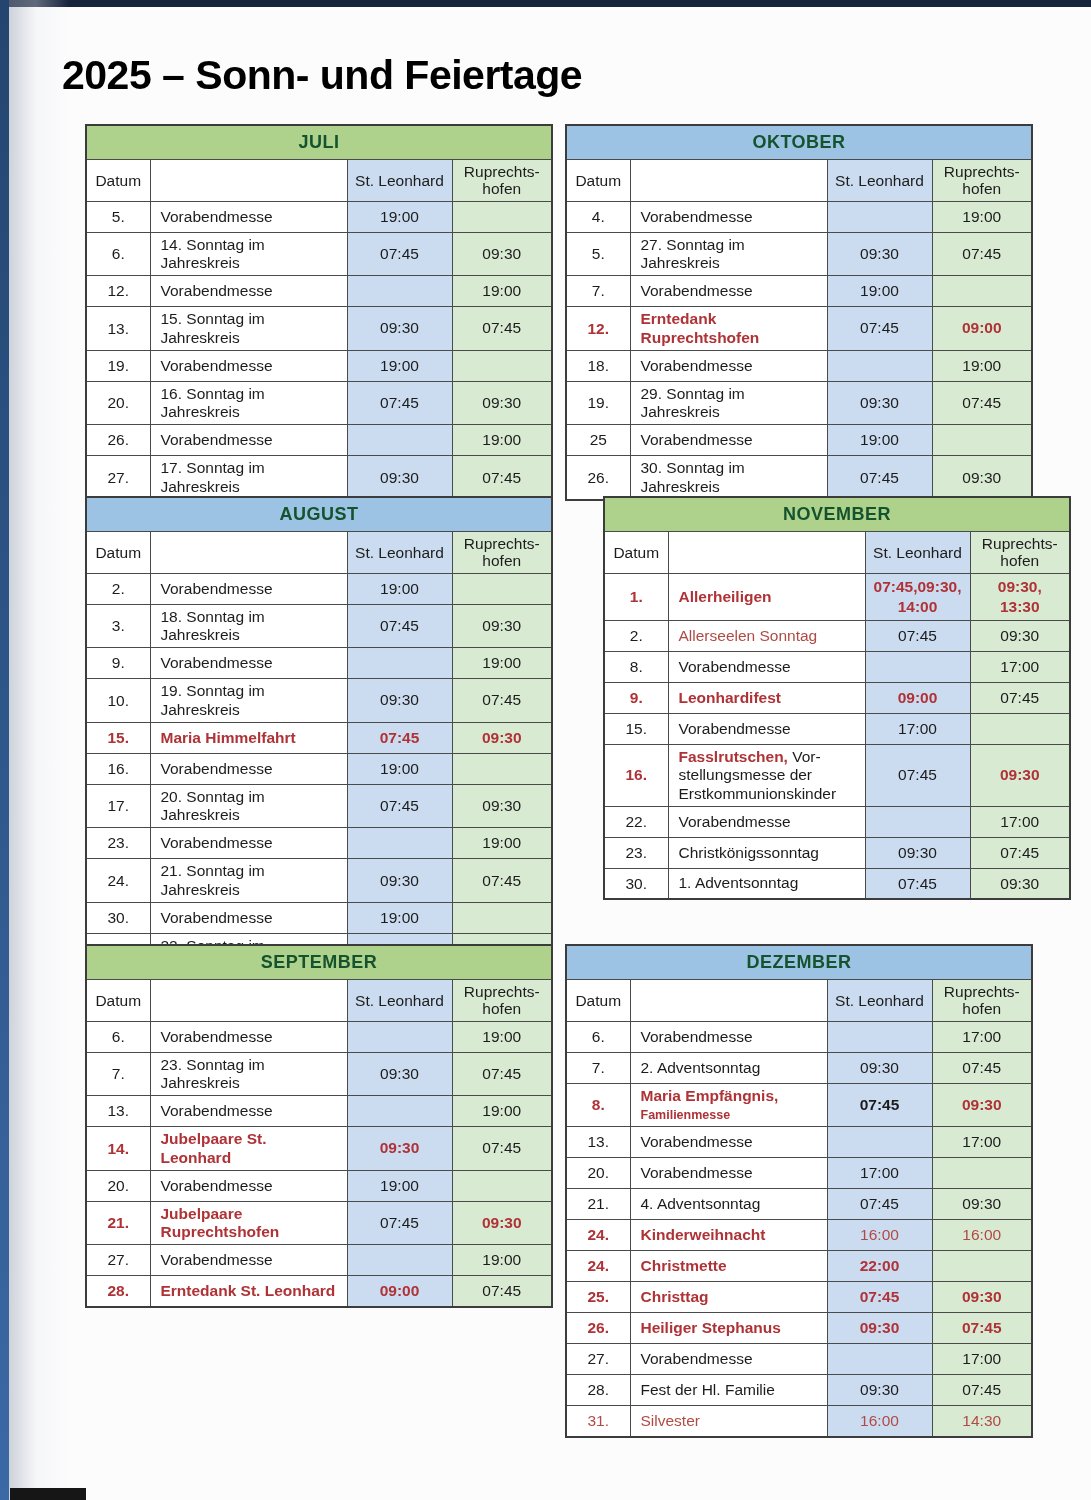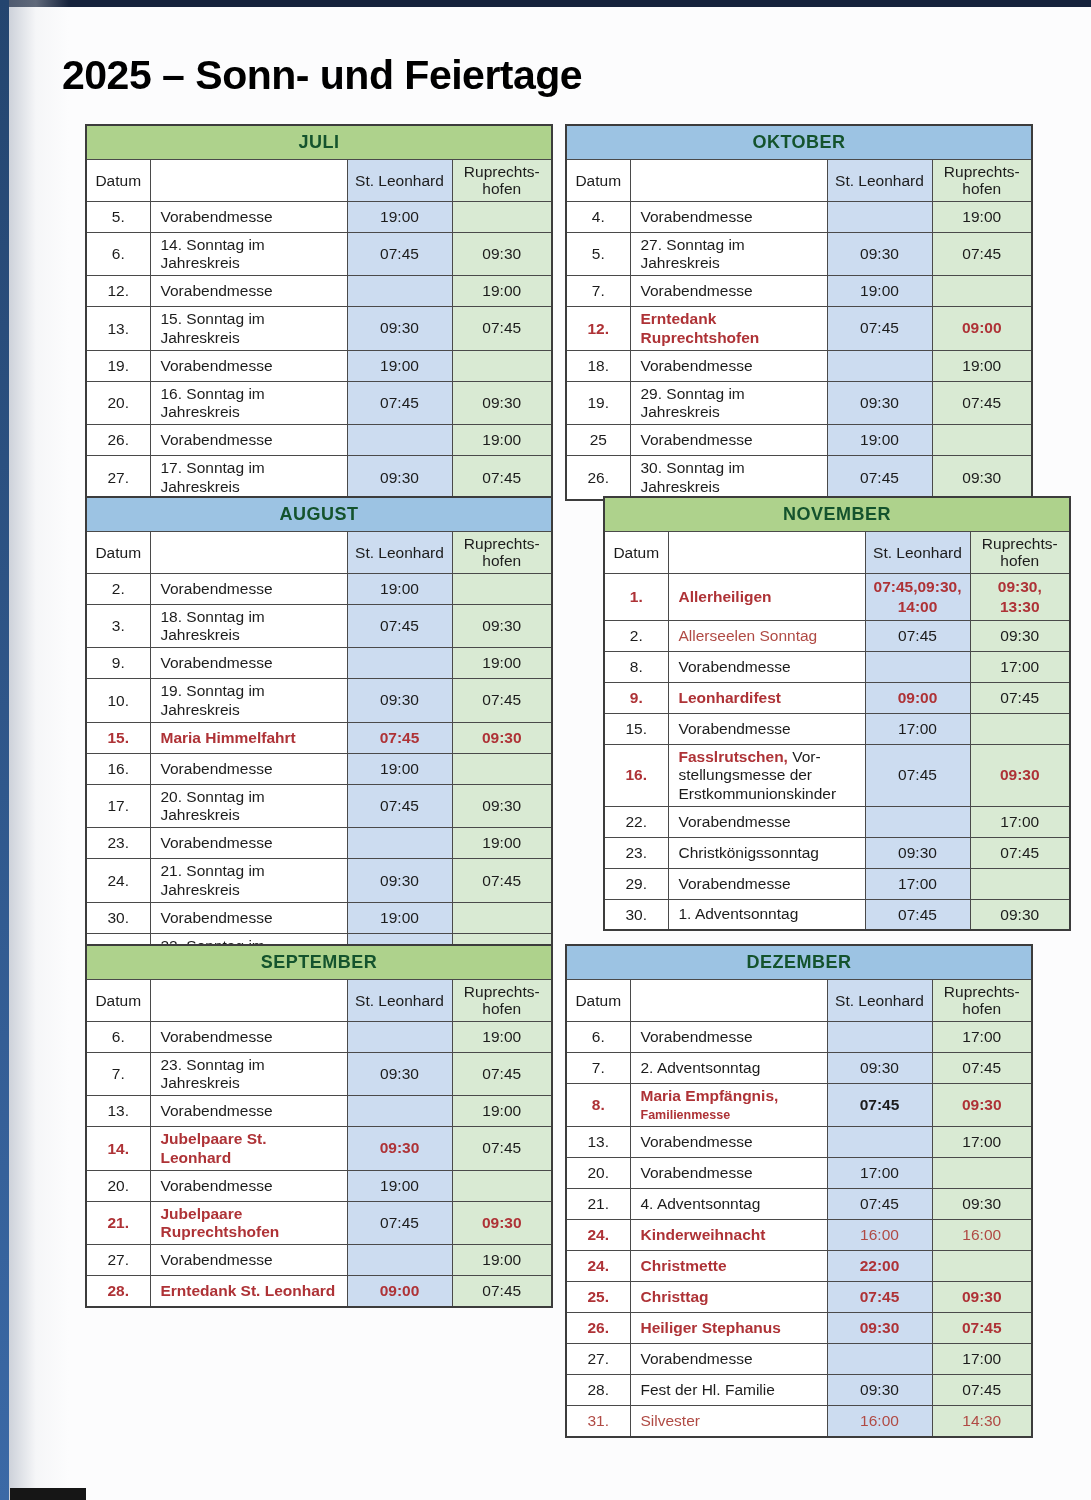--- a/index.html
+++ b/index.html
@@ -439,26 +439,20 @@
           <td class="sl time"></td>
           <td class="rh time">17:00</td>
         </tr>
         <tr class="body">
           <td class="c-date">23.</td>
           <td class="c-event"><span class="">Christkönigssonntag</span></td>
           <td class="sl time">09:30</td>
           <td class="rh time">07:45</td>
         </tr>
         <tr class="body">
-          <td class="c-date">29.</td>
-          <td class="c-event"><span class="">Vorabendmesse</span></td>
-          <td class="sl time">17:00</td>
-          <td class="rh time"></td>
-        </tr>
-        <tr class="body">
           <td class="c-date">30.</td>
           <td class="c-event"><span class="">1. Adventsonntag</span></td>
           <td class="sl time">07:45</td>
           <td class="rh time">09:30</td>
         </tr>
       </tbody>
     </table>
   </div>
 <div class="tbl" style="left:565px; top:944px;">
     <table class="month blue">

